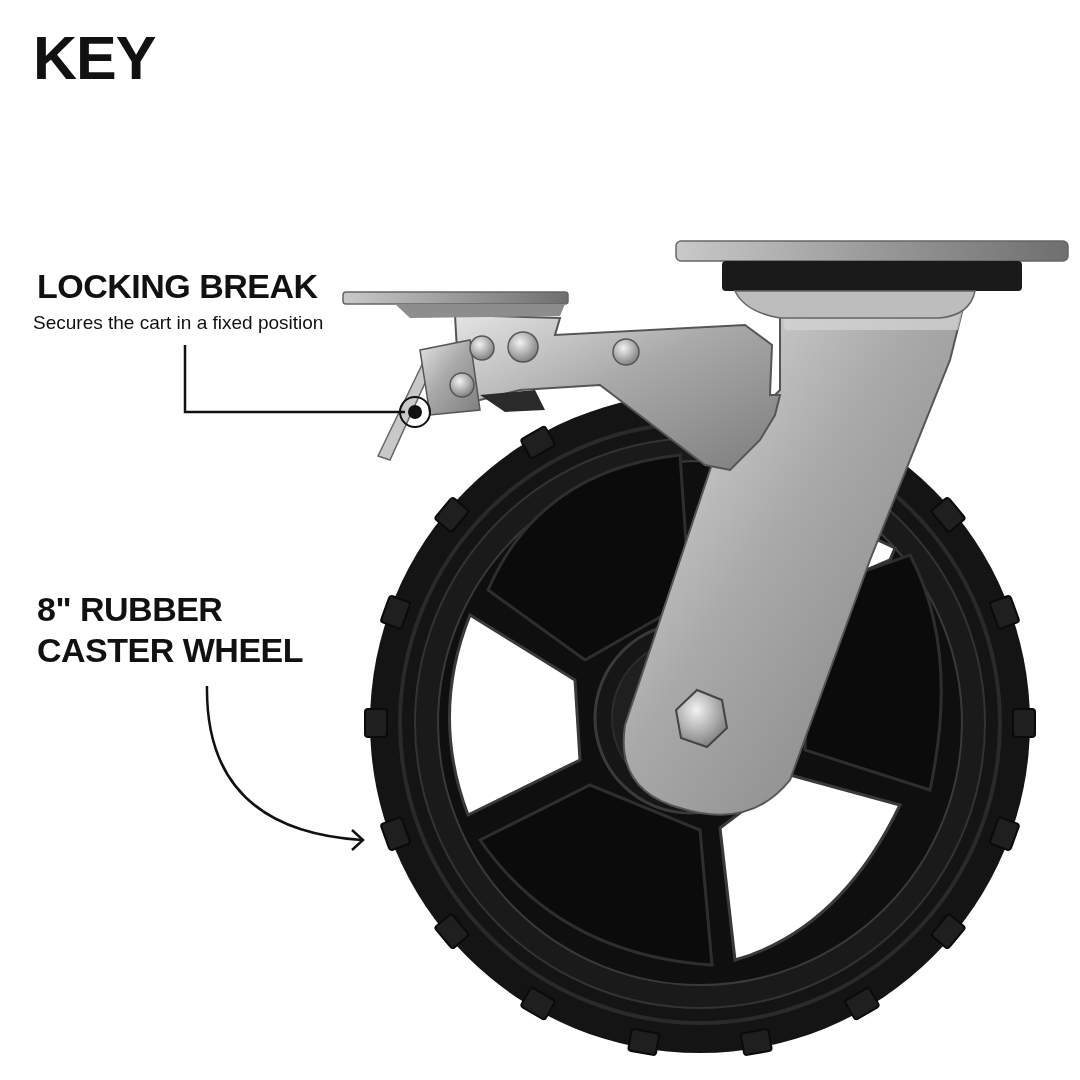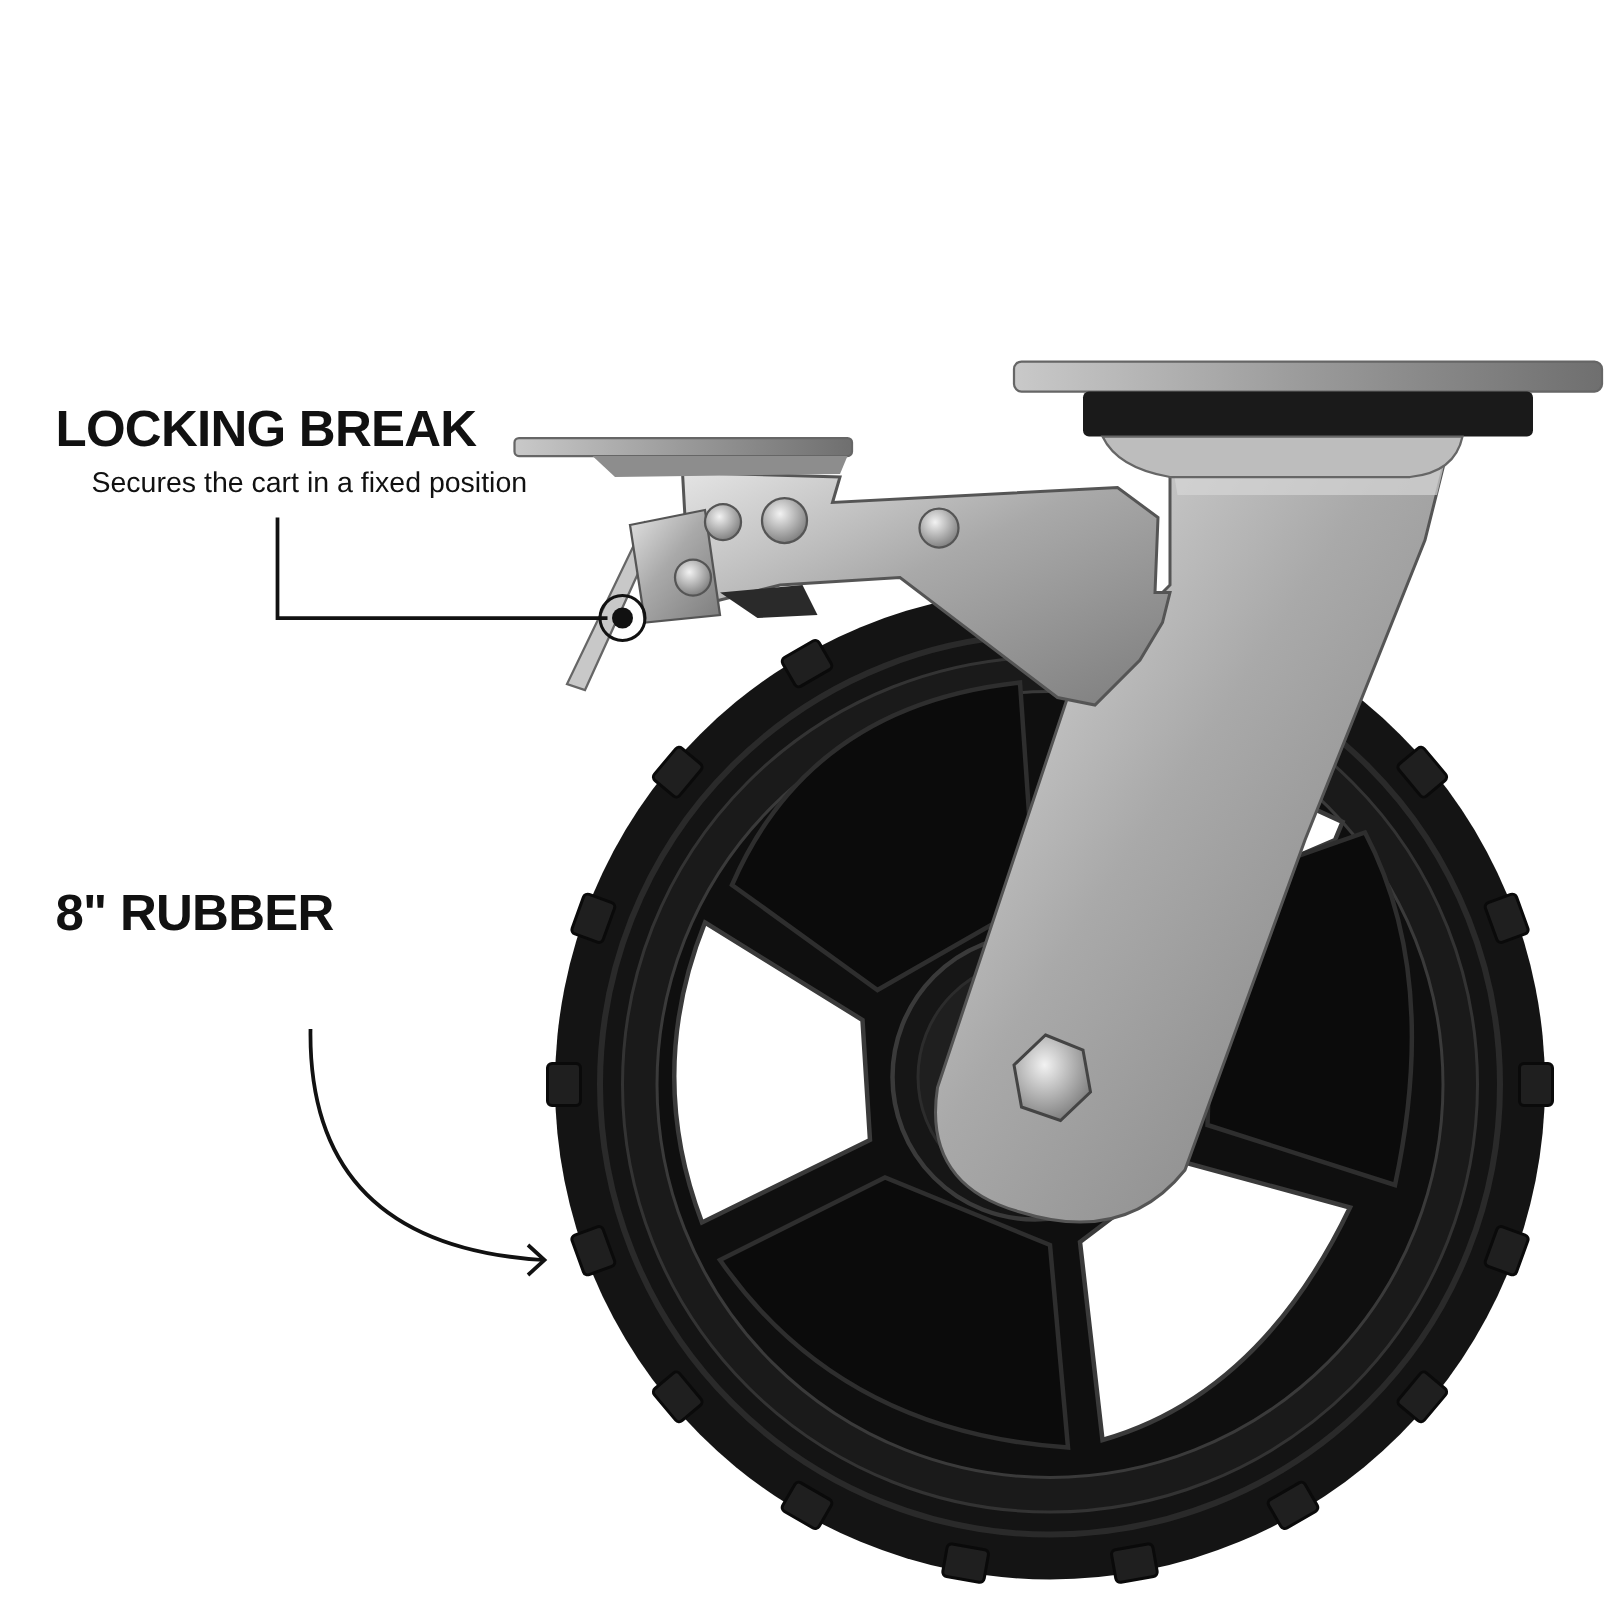--- a/index.html
+++ b/index.html
@@ -5,36 +5,37 @@
     html, body { margin: 0; padding: 0; background: #ffffff; }
     body { width: 1080px; height: 1080px; position: relative; overflow: hidden; font-family: "Liberation Sans", sans-serif; color: #111111; }
     .title {
       position: absolute; left: 33px; top: 26px; margin: 0;
       font-weight: 700; font-size: 61px; line-height: 64px; letter-spacing: -1px; color: #111;
     }
     .feature-heading {
       position: absolute; margin: 4px; font-weight: 700; color: #111; letter-spacing: -0.5px;
     }
     .lock-title { left: 33px; top: 262px; font-size: 34px; line-height: 40px; }
-    .lock-desc { position: absolute; left: 33px; top: 311px; font-size: 19px; line-height: 24px; color: #111; margin-left: 28px; }
+    .lock-desc { position: absolute; left: 33px; top: 311px; font-size: 19px; line-height: 24px; color: #111; }
     .wheel-title { left: 33px; top: 585px; font-size: 34px; line-height: 41px; }
     .product-svg { position: absolute; left: 0; top: 0; }
   </style>
 </head>
 <body>
 
 <h1 class="title">
-  <br>
+  <span>KEY</span><br>
 </h1>
 
 <h2 class="feature-heading lock-title">LOCKING BREAK</h2>
 <div class="lock-desc">Secures the cart in a fixed position</div>
 
 <h2 class="feature-heading wheel-title">
   <span>8" RUBBER</span><br>
+  <span>CASTER WHEEL</span>
 </h2>
 
 <svg class="product-svg" width="1080" height="1080" viewBox="0 0 1080 1080">
   <defs>
     <linearGradient id="metal" x1="0" y1="0" x2="1" y2="1">
       <stop offset="0" stop-color="#e4e4e4"></stop>
       <stop offset="0.45" stop-color="#a9a9a9"></stop>
       <stop offset="1" stop-color="#7d7d7d"></stop>
     </linearGradient>
     <linearGradient id="metal2" x1="0" y1="0" x2="1" y2="0">

